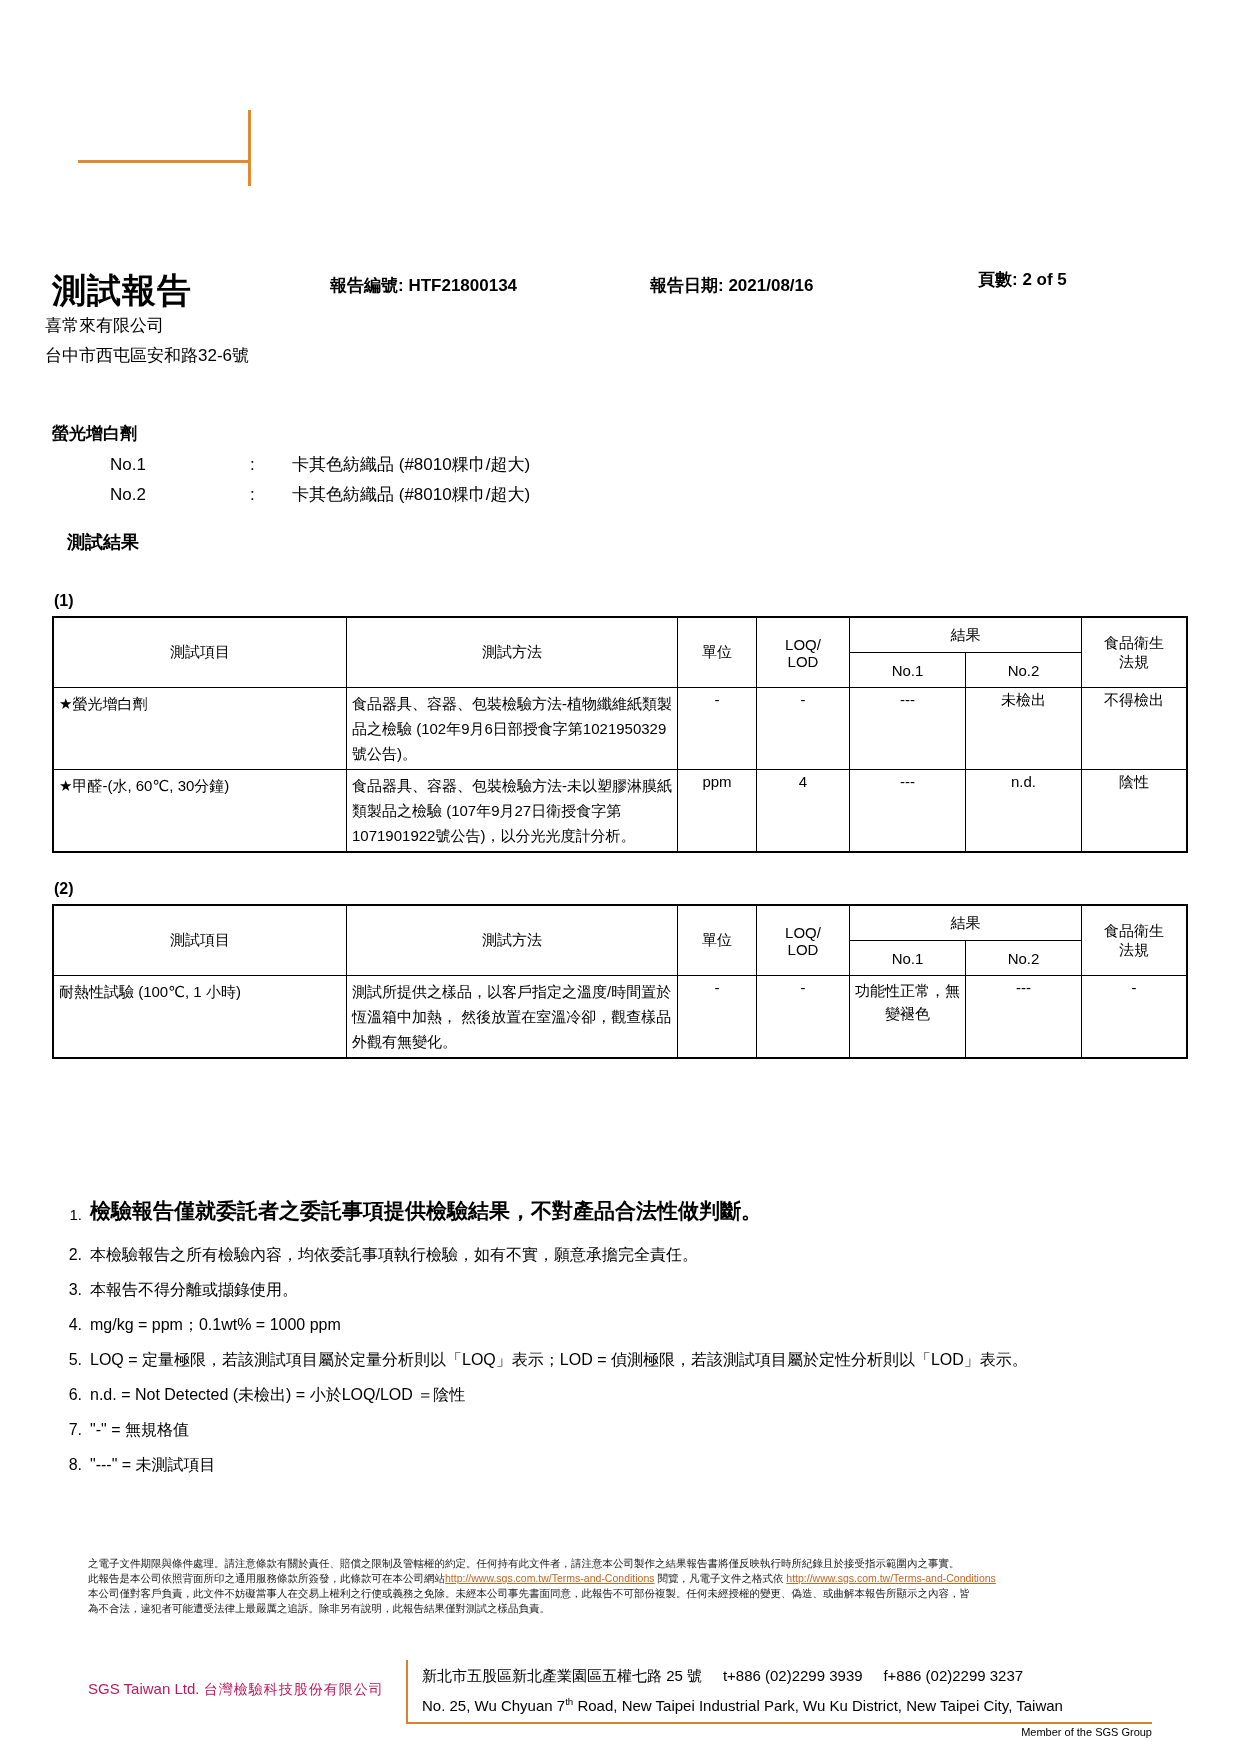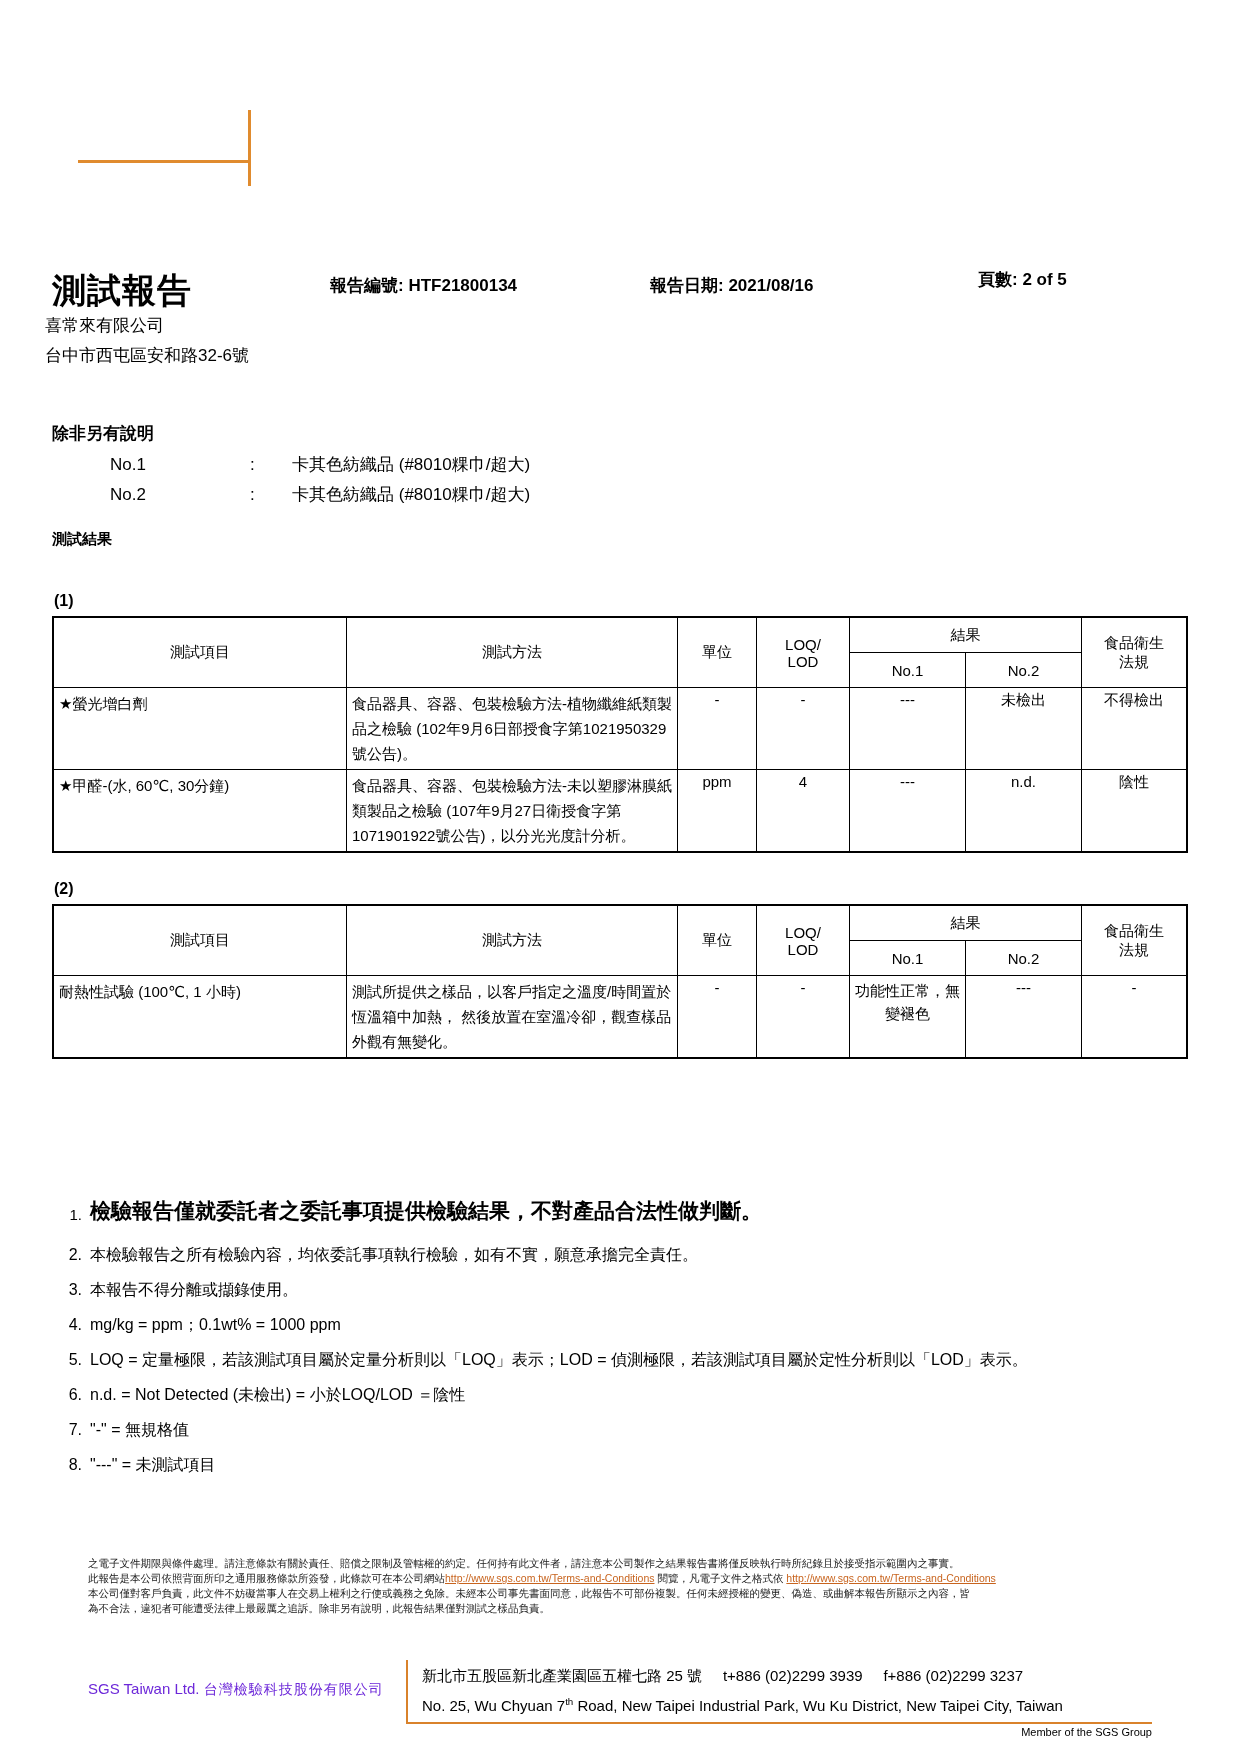--- a/index.html
+++ b/index.html
@@ -117,23 +117,23 @@
     display: flex;
     font-size: 17px;
     line-height: 30px;
   }
   .parts-no { width: 140px; }
   .parts-colon { width: 42px; }
   .parts-desc { flex: 1; }
 
   .sec-results-title {
     position: absolute;
-    left: 52px;
+    left: 67px;
     top: 530px;
-    font-size: 15px;
+    font-size: 18px;
     font-weight: bold;
   }
 
   
   .tbl-label {
     font-size: 16px;
     font-weight: bold;
     margin: 0 0 6px 2px;
   }
   .tbl-block-1 {
@@ -235,21 +235,21 @@
     position: absolute;
     left: 88px;
     top: 1660px;
     width: 1064px;
     display: flex;
     align-items: center;
   }
   .footer-sgs {
     width: 318px;
     flex: 0 0 318px;
-    color: #6d28d9;
+    color: #be185d;
     font-size: 15px;
     padding-bottom: 4px;
   }
   .footer-sgs .cn { font-size: 14px; letter-spacing: 1px; }
   .footer-sep {
     width: 2px;
     flex: 0 0 2px;
     background: #d9822b;
     height: 62px;
   }
@@ -288,21 +288,21 @@
     <div class="logo-rule-v"></div>
   </div>
 
   <div class="doc-title">測試報告</div>
   <div class="hdr-reportno">報告編號: HTF21800134</div>
   <div class="hdr-date">報告日期: 2021/08/16</div>
   <div class="hdr-pages">頁數: 2 of 5</div>
   <div class="company-name">喜常來有限公司</div>
   <div class="company-addr">台中市西屯區安和路32-6號</div>
 
-  <div class="sec-parts-title">除非另有說明</div>
+  <div class="sec-parts-title">螢光增白劑</div>
   <div class="parts-list">
     <div class="parts-row">
       <span class="parts-no">No.1</span>
       <span class="parts-colon">:</span>
       <span class="parts-desc">卡其色紡織品 (#8010粿巾/超大)</span>
     </div>
     <div class="parts-row">
       <span class="parts-no">No.2</span>
       <span class="parts-colon">:</span>
       <span class="parts-desc">卡其色紡織品 (#8010粿巾/超大)</span>

